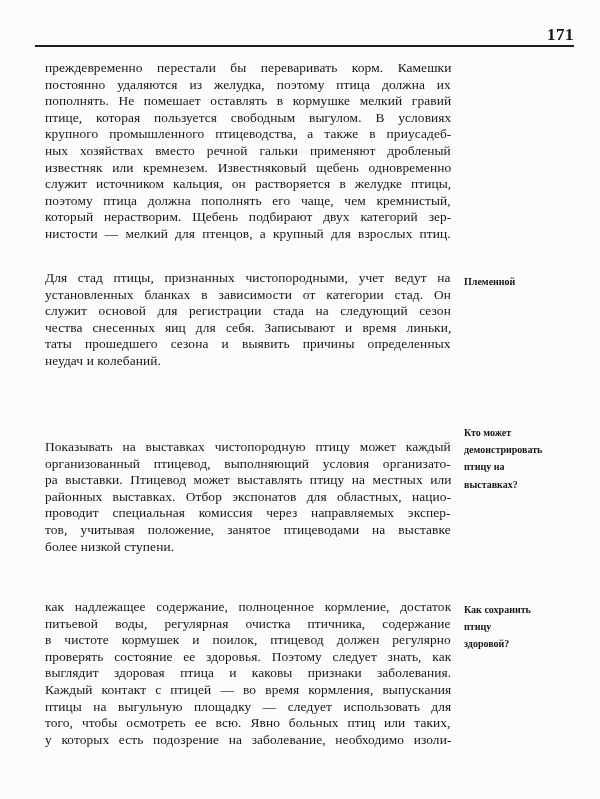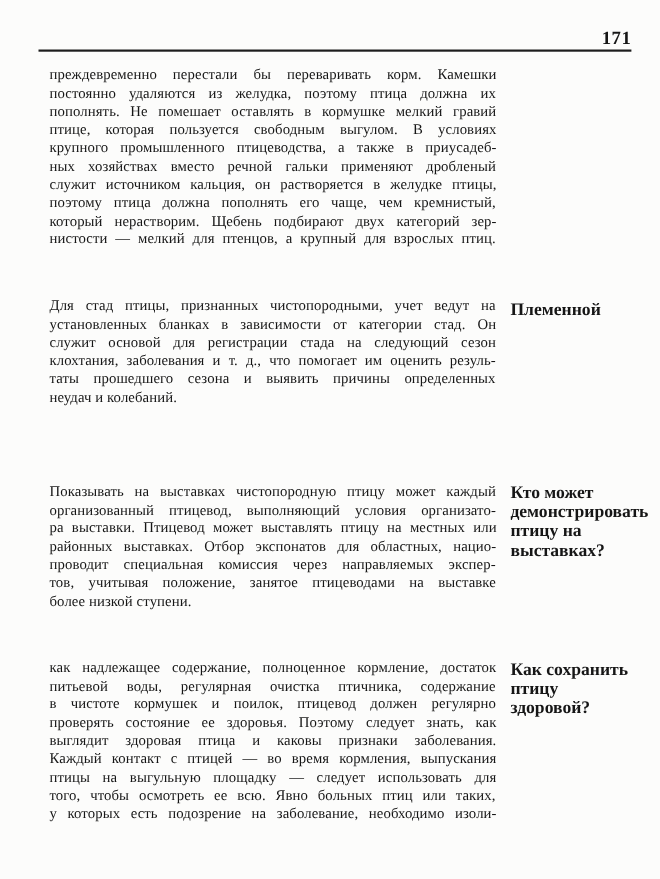--- a/index.html
+++ b/index.html
@@ -24,50 +24,51 @@
     background:#1d1d1d;
   }
   .para{
     position:absolute;left:34px;width:406px;
     font-size:13.4px;line-height:16.6px;
     letter-spacing:.1px;
   }
   .tline{white-space:nowrap;margin-left:11px;}
   .note{
     position:absolute;left:464px;width:114px;
-    font-size:16px;font-weight:bold;line-height:17.2px;
+    font-size:10px;font-weight:bold;line-height:17.2px;
   }
   .nline{white-space:nowrap;}
 </style>
 </head>
 <body>
 
 <div class="page">
 
   <div class="page-number">171</div>
 
   <div class="header-rule"></div>
 
   <div class="para" style="top:60px">
       <div class="tline" style="word-spacing: 11px;"><span>преждевременно перестали бы переваривать корм. Камешки</span></div>
       <div class="tline" style="word-spacing: 8.42857px;"><span>постоянно удаляются из желудка, поэтому птица должна их</span></div>
       <div class="tline" style="word-spacing: 6.14286px;"><span>пополнять. Не помешает оставлять в кормушке мелкий гравий</span></div>
       <div class="tline" style="word-spacing: 10.3333px;"><span>птице, которая пользуется свободным выгулом. В условиях</span></div>
       <div class="tline" style="word-spacing: 7.5px;"><span>крупного промышленного птицеводства, а также в приусадеб-</span></div>
       <div class="tline" style="word-spacing: 8.5px;"><span>ных хозяйствах вместо речной гальки применяют дробленый</span></div>
+      <div class="tline" style="word-spacing: 6.2px;"><span>известняк или кремнезем. Известняковый щебень одновременно</span></div>
       <div class="tline" style="word-spacing: 5.57143px;"><span>служит источником кальция, он растворяется в желудке птицы,</span></div>
       <div class="tline" style="word-spacing: 7.14286px;"><span>поэтому птица должна пополнять его чаще, чем кремнистый,</span></div>
       <div class="tline" style="word-spacing: 7.33333px;"><span>который нерастворим. Щебень подбирают двух категорий зер-</span></div>
       <div class="tline" style="word-spacing: 3.66667px;"><span>нистости — мелкий для птенцов, а крупный для взрослых птиц.</span></div>
     </div>
   <div class="para" style="top:270px">
       <div class="tline" style="word-spacing: 7.14286px;"><span>Для стад птицы, признанных чистопородными, учет ведут на</span></div>
       <div class="tline" style="word-spacing: 7.42857px; text-align: right;"><span>установленных бланках в зависимости от категории стад. Он</span></div>
       <div class="tline" style="word-spacing: 8px;"><span>служит основой для регистрации стада на следующий сезон</span></div>
-      <div class="tline" style="word-spacing: 3.88889px;"><span>клохтания, заболевания и т. д., что помогает им оценить резуль-</span></div>
+      <div class="tline" style="word-spacing: 6.625px;"><span>чества снесенных яиц для себя. Записывают и время линьки,</span></div>
       <div class="tline" style="word-spacing: 9.66667px;"><span>таты прошедшего сезона и выявить причины определенных</span></div>
       <div class="tline"><span>неудач и колебаний.</span></div>
     </div>
   <div class="para" style="top:439px">
       <div class="tline" style="word-spacing: 6.33333px;"><span>Показывать на выставках чистопородную птицу может каждый</span></div>
       <div class="tline" style="word-spacing: 10.25px;"><span>организованный птицевод, выполняющий условия организато-</span></div>
       <div class="tline" style="word-spacing: 4px;"><span>ра выставки. Птицевод может выставлять птицу на местных или</span></div>
       <div class="tline" style="word-spacing: 6.83333px;"><span>районных выставках. Отбор экспонатов для областных, нацио-</span></div>
       <div class="tline" style="word-spacing: 10.2px;"><span>проводит специальная комиссия через направляемых экспер-</span></div>
       <div class="tline" style="word-spacing: 9.5px;"><span>тов, учитывая положение, занятое птицеводами на выставке</span></div>
@@ -81,21 +82,21 @@
       <div class="tline" style="word-spacing: 11.8333px;"><span>выглядит здоровая птица и каковы признаки заболевания.</span></div>
       <div class="tline" style="word-spacing: 5.625px;"><span>Каждый контакт с птицей — во время кормления, выпускания</span></div>
       <div class="tline" style="word-spacing: 8px;"><span>птицы на выгульную площадку — следует использовать для</span></div>
       <div class="tline" style="word-spacing: 5.44444px;"><span>того, чтобы осмотреть ее всю. Явно больных птиц или таких,</span></div>
       <div class="tline" style="word-spacing: 6.14286px;"><span>у которых есть подозрение на заболевание, необходимо изоли-</span></div>
     </div>
 
   <div class="note" style="top:273px">
       <div class="nline">Племенной</div>
     </div>
-  <div class="note" style="top:440px">
+  <div class="note" style="top:424px">
       <div class="nline">Кто может</div>
       <div class="nline">демонстрировать</div>
       <div class="nline">птицу на</div>
       <div class="nline">выставках?</div>
     </div>
   <div class="note" style="top:601px">
       <div class="nline">Как сохранить</div>
       <div class="nline">птицу</div>
       <div class="nline">здоровой?</div>
     </div>

